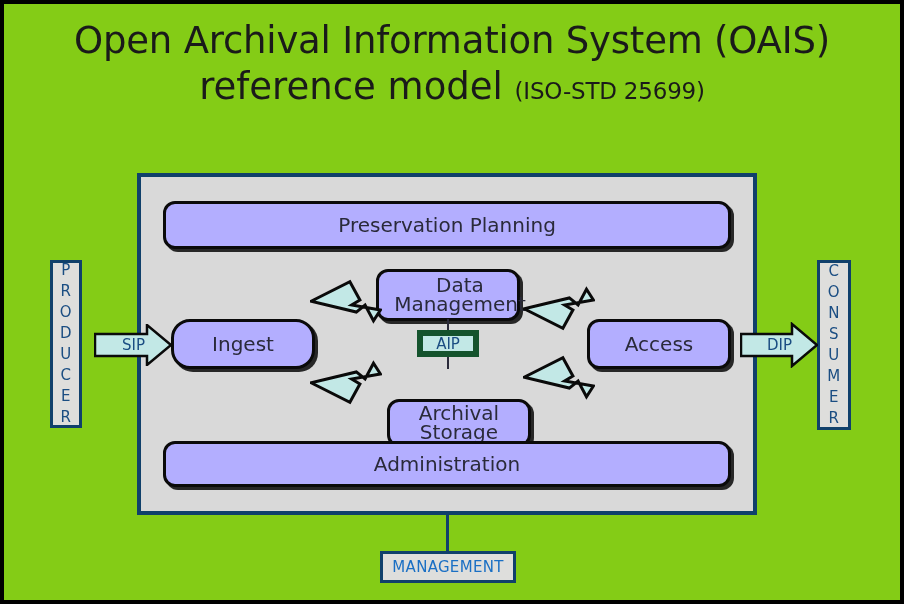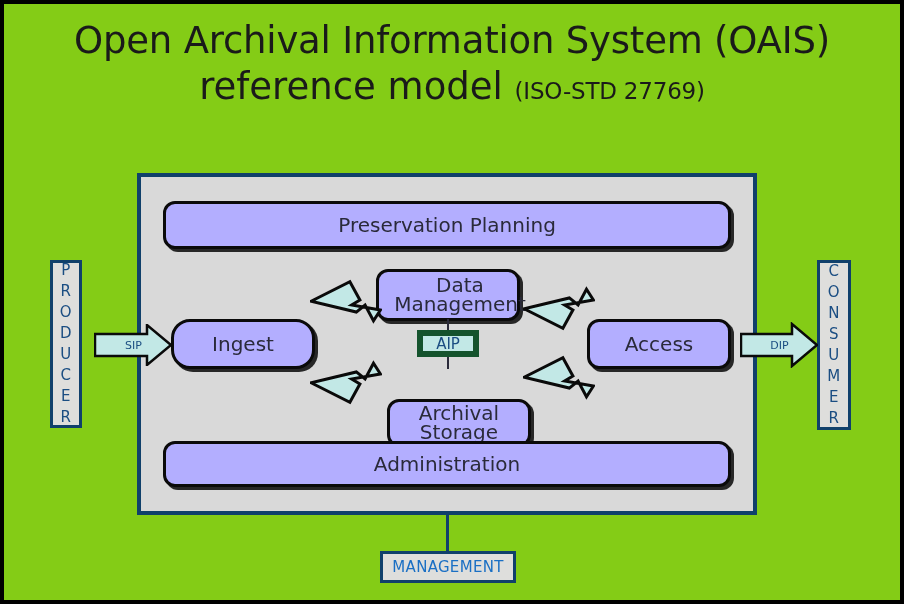--- a/index.html
+++ b/index.html
@@ -121,21 +121,21 @@
     align-items: center;
   }
   .pkg-arrow svg { position: absolute; left: 0; top: 0; }
   .pkg-arrow .pkg-label {
     position: relative;
     z-index: 2;
     width: 100%;
     text-align: center;
     padding-right: 20px;
     color: #1a4d82;
-    font-size: 11px;
+    font-size: 15px;
     padding-left: 21px;
   }
   #arrow-sip { left: 90px; top: 320px; width: 78px; height: 42px; }
   #arrow-dip { left: 736px; top: 318px; width: 78px; height: 46px; }
 
   
   .flow-arrow { position: absolute; }
 
   #arrow-ingest-to-datamgmt  { left: 306px; top: 272px; width: 72px; height: 52px; }
   #arrow-ingest-to-archival  { left: 306px; top: 352px; width: 72px; height: 52px; }
@@ -164,21 +164,21 @@
   }
 </style>
 </head>
 <body>
 
 <div id="canvas">
 
   <div id="title-block">
     <div id="title-line1">Open Archival Information System (OAIS)</div>
     <div id="title-line2">
-      <span>reference model</span><span>&nbsp;</span><span id="title-sub">(ISO-STD 27769)</span>
+      <span>reference model</span><span>&nbsp;</span><span id="title-sub">(ISO-STD 25699)</span>
     </div>
   </div>
 
   <div id="oais-frame"></div>
 
   <div id="box-preservation" class="func-box">Preservation Planning</div>
 
   <div id="box-ingest" class="func-box">Ingest</div>
 
   <div id="box-datamgmt" class="func-box">

